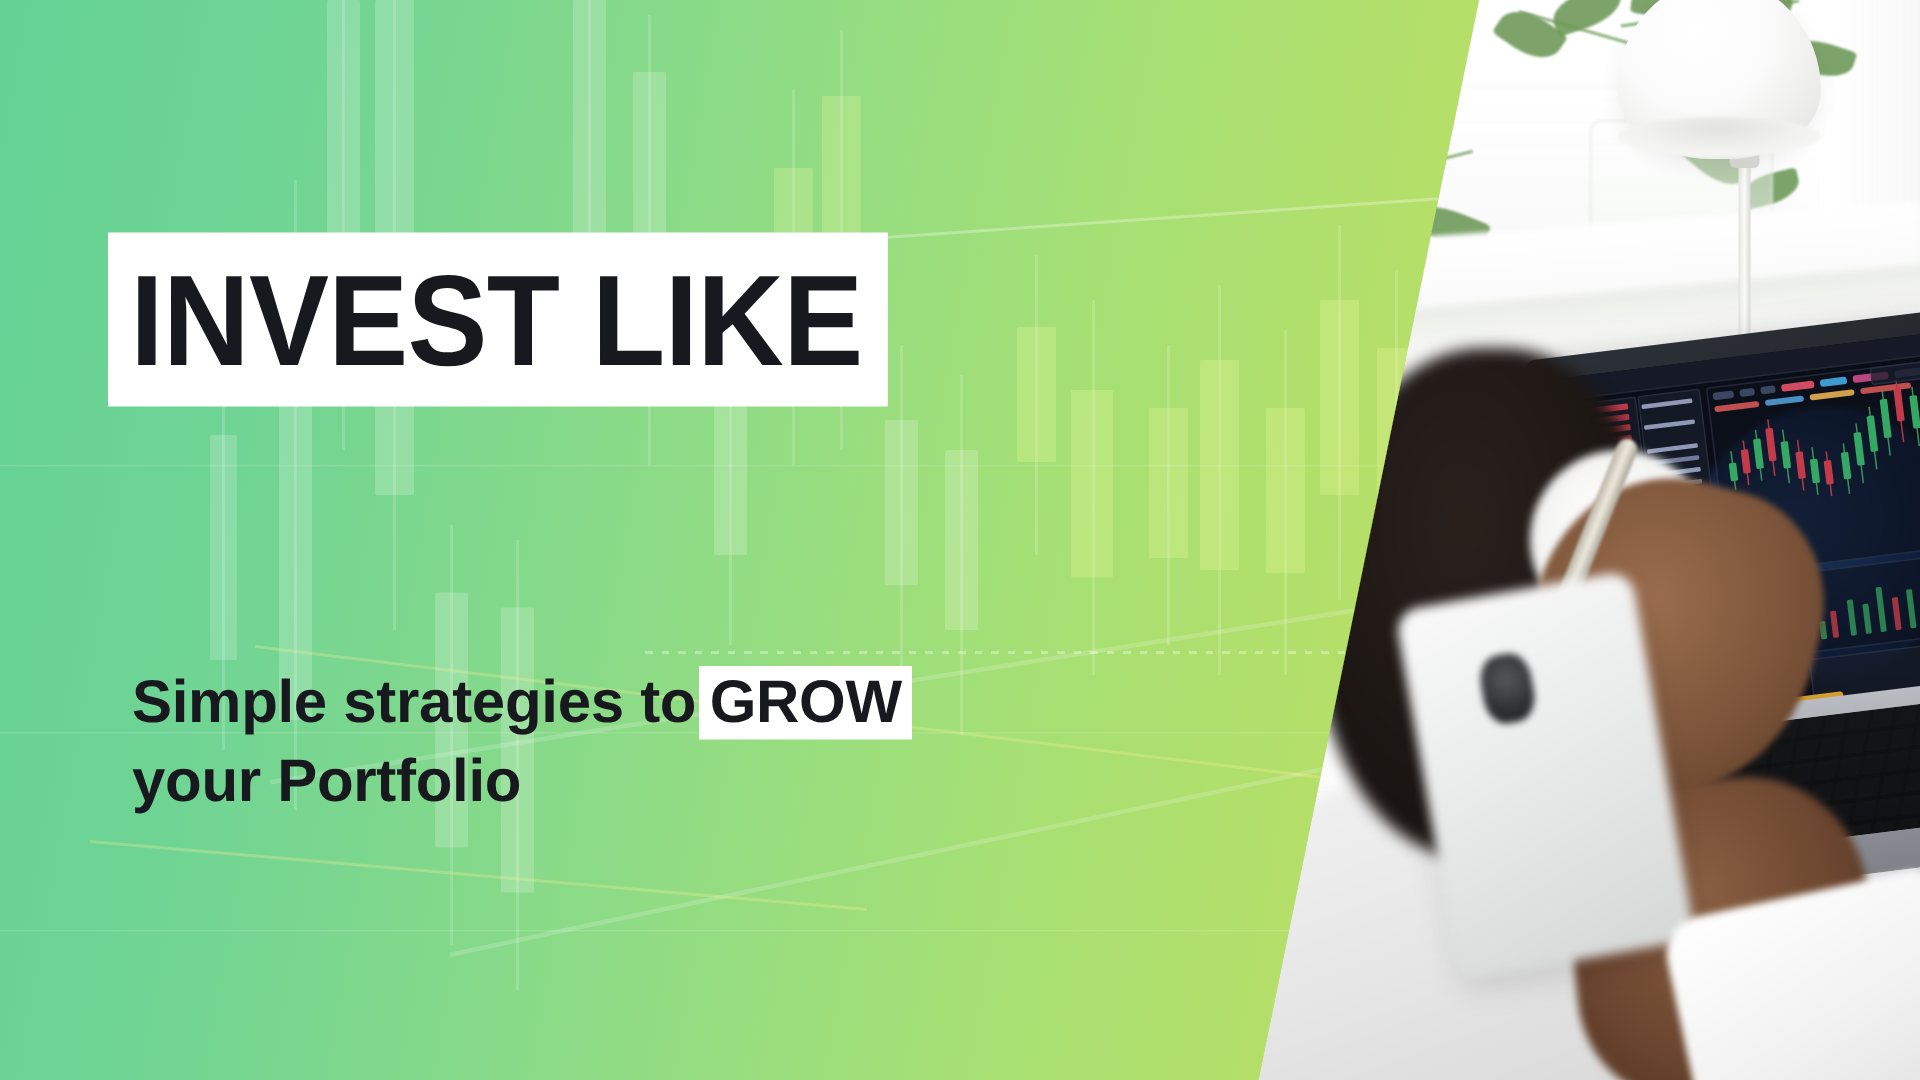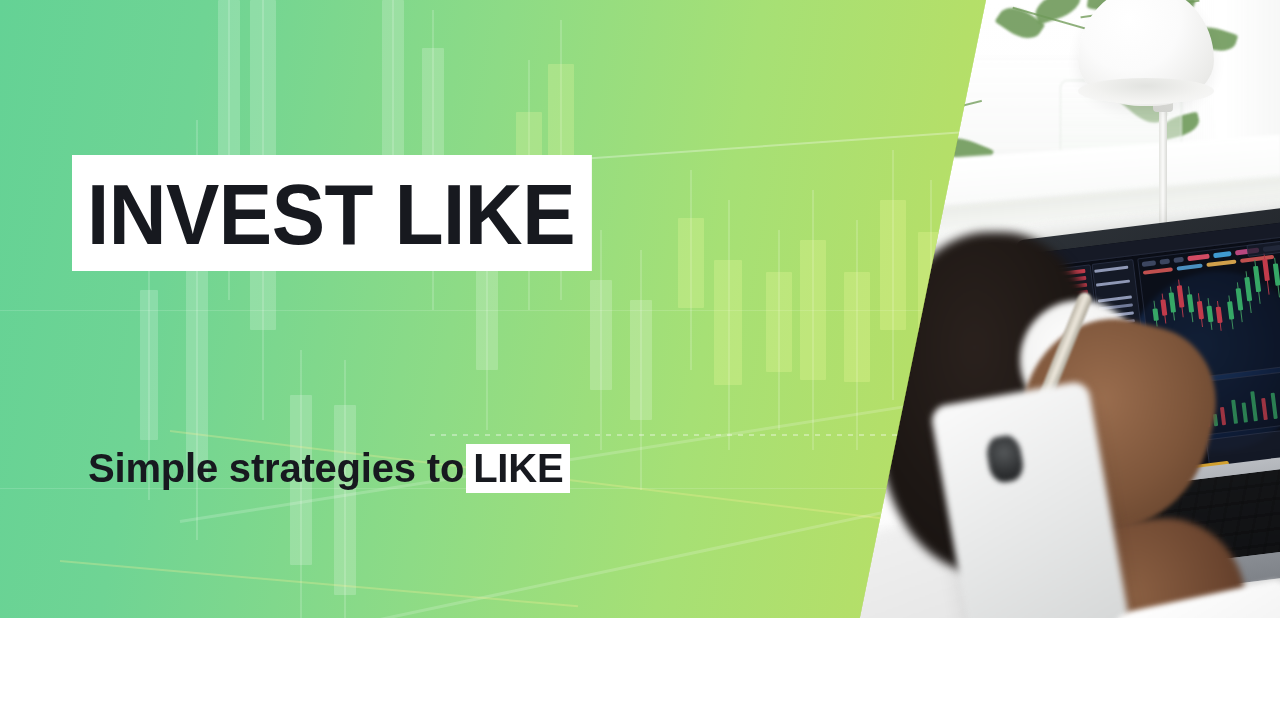--- a/index.html
+++ b/index.html
@@ -3,21 +3,21 @@
 <meta charset="utf-8">
 <style>
   html, body {
     margin: 0;
     padding: 0;
     background: #ffffff;
   }
   #stage {
     position: relative;
     width: 1280px;
-    height: 618px;
+    height: 720px;
     overflow: hidden;
     font-family: "Liberation Sans", sans-serif;
     background: #ffffff;
   }
 
   
   .photo {
     position: absolute;
     inset: 0;
     left: 820px;
@@ -563,16 +563,17 @@
       <div class="dashed" style="left:430px; top:434px; width:520px;"></div>
     </div>
     <div class="accent-band"></div>
   </div>
 
   <div class="title-wrap">
     <div class="title-row"><span class="title-line">INVEST LIKE</span></div>
   </div>
 
   <div class="sub-wrap">
-    <span class="sub-line"><span>Simple strategies to</span><span class="hl">LIKE</span></span>
+    <span class="sub-line"><span>Simple strategies to</span><span class="hl">GROW</span></span>
+    <span class="sub-line">your Portfolio</span>
   </div>
 
 </div>
 
 </body></html>

